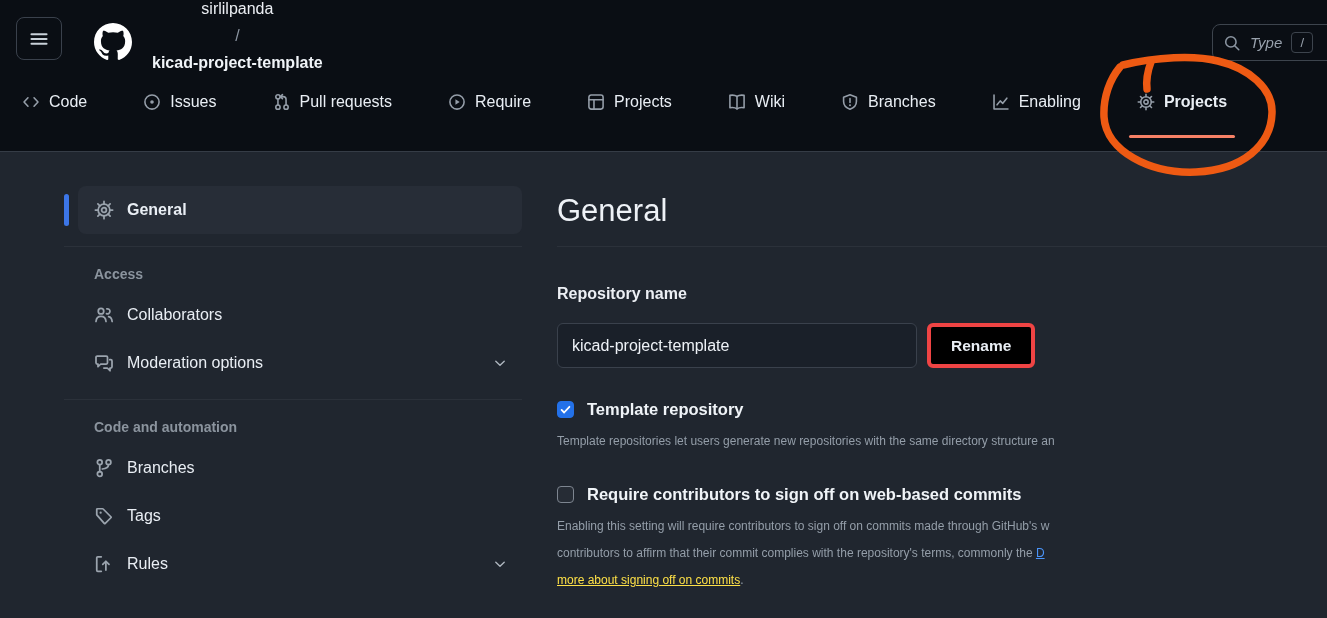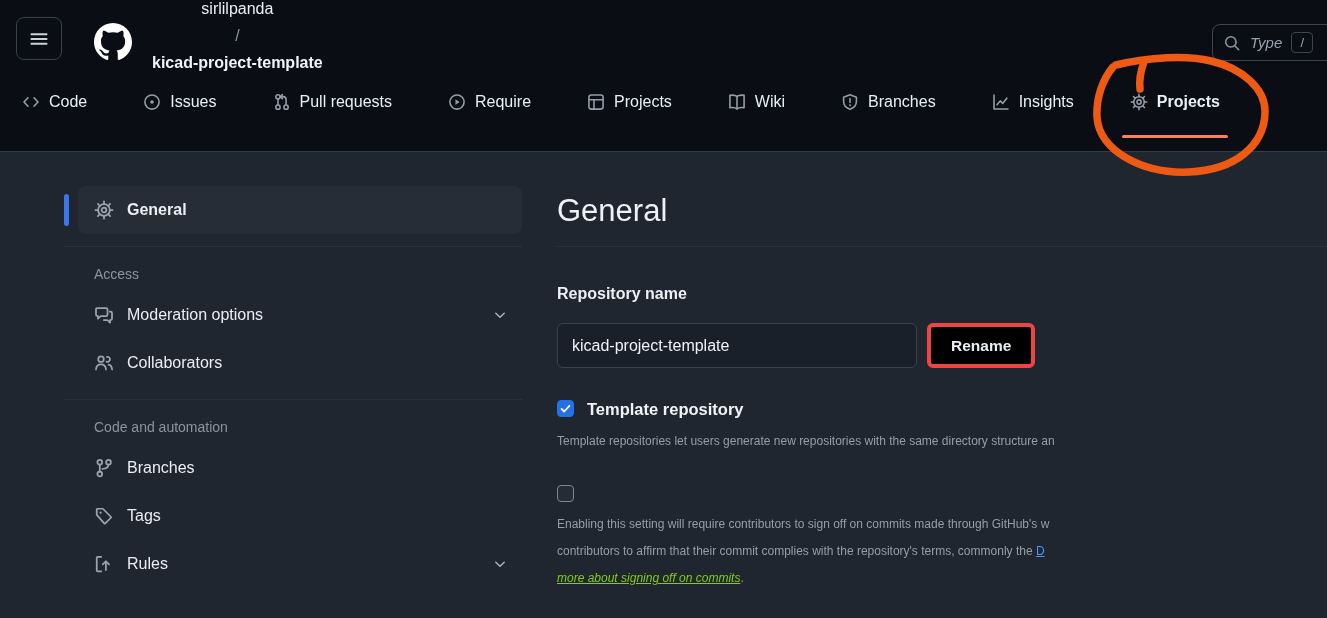--- a/index.html
+++ b/index.html
@@ -36,41 +36,41 @@
   
   .annotation-circle { position:absolute; left:50%; top:-11px; width:184px; height:130px; margin-left:-86px; pointer-events:none; z-index:30; }
 
   
   .sidebar { position:absolute; left:64px; top:186px; width:458px; }
   .side-item { position:relative; margin-left:14px; height:48px; display:flex; align-items:center; gap:13px; padding-left:16px; border-radius:8px; font-size:16px; cursor:pointer; color:#e9eef4; }
   .side-item .sicon { color:#9ba4ae; flex:0 0 auto; }
   .side-item.selected { background:#272d37; font-weight:700; }
   .side-item.selected::before { content:""; position:absolute; left:-14px; top:8px; bottom:8px; width:5px; border-radius:3px; background:#3c76e8; }
   .side-divider { border:none; border-top:1px solid #2b313a; margin:12px 0; }
-  .side-section-title { margin:16px 0 6px 0; padding-left:30px; font-size:14px; font-weight:400; color:#8b949e; height:22px; display:flex; align-items:center; }
+  .side-section-title { margin:16px 0 6px 0; padding-left:30px; font-size:14px; font-weight:700; color:#8b949e; height:22px; display:flex; align-items:center; }
   .side-item .chev { margin-left:auto; margin-right:14px; color:#aeb6bf; }
 
   
   .main { position:absolute; left:557px; top:190px; right:0; bottom:0; overflow:hidden; }
   .page-title { font-size:31px; font-weight:400; line-height:42px; color:#eef2f7; }
   .main-divider { border:none; border-top:1px solid #2b313a; margin-top:14px; }
   .field-label { margin-top:38px; font-size:16px; font-weight:700; height:22px; }
   .repo-row { margin-top:16px; display:flex; gap:10px; }
   .repo-input { width:360px; height:45px; background:#1a2029; border:1px solid #3a414c; border-radius:6px; color:#eef2f7; font-size:16px; padding:0 14px; font-family:"Liberation Sans", sans-serif; outline:none; }
   .rename-btn { height:45px; padding:0 20px; background:#000000; border:4px solid #ef4444; border-radius:6px; color:#e9eef4; font-size:15.5px; font-weight:600; cursor:pointer; font-family:"Liberation Sans", sans-serif; }
-  .check-row { display:flex; align-items:flex-start; gap:13px; }
+  .check-row { display:flex; align-items:center; gap:13px; }
   .check-row.first { margin-top:32px; }
   .check-row.second { margin-top:30px; }
   .checkbox { width:17px; height:17px; border-radius:4px; flex:0 0 auto; cursor:pointer; }
   .checkbox.checked { background:#2371e9; border:1px solid #2371e9; display:grid; place-items:center; }
   .checkbox.unchecked { background:#262c35; border:1.5px solid #7d8590; }
   .check-label { font-size:16.5px; font-weight:700; color:#f0f4f8; }
   .desc { margin-top:9px; font-size:12px; color:#949ea9; white-space:nowrap; line-height:27px; }
   .desc .link-frag { color:#4a94f8; text-decoration:underline; cursor:pointer; }
-  .desc-link { color:#84cc16; text-decoration:underline; cursor:pointer;font-style:italic; }
+  .desc-link { color:#fde047; text-decoration:underline; cursor:pointer; }
 </style>
 </head>
 <body>
 
 <div class="header">
   <div class="topbar">
     <button class="hamburger-btn">
       <span>
         <svg class="ic" width="20" height="20" viewBox="0 0 16 16" style="stroke-width:1.7">
             <path d="M2 4.2h12M2 8h12M2 11.8h12"></path>
@@ -166,21 +166,21 @@
         </span>
       <span class="tab-label">Branches</span>
     </a>
     <a class="tab">
       <span class="ticon">
           <svg class="ic" width="18" height="18" viewBox="0 0 16 16">
             <path d="M1.8 1.8v12.4h12.4"></path>
             <path d="M4.5 10.5 7.3 7l2.3 2.2 3.6-4.6"></path>
           </svg>
         </span>
-      <span class="tab-label">Insights</span>
+      <span class="tab-label">Enabling</span>
     </a>
     <a class="tab active">
       <span class="ticon">
           <svg class="ic" width="18" height="18" viewBox="0 0 16 16">
             <circle cx="8" cy="8" r="4.7"></circle>
             <circle cx="8" cy="8" r="1.9"></circle>
             <path d="M8 1.1v2.1M8 12.8v2.1M1.1 8h2.1M12.8 8h2.1M3.1 3.1l1.6 1.6M11.3 11.3l1.6 1.6M12.9 3.1l-1.6 1.6M4.7 11.3l-1.6 1.6"></path>
           </svg>
         </span>
       <span class="tab-label">Projects</span>
@@ -207,44 +207,44 @@
     <span>General</span>
   </div>
 
   <hr class="side-divider">
 
   <div class="side-section-title">Access</div>
 
   <div class="side-item">
     <span class="sicon">
         <svg class="ic" width="20" height="20" viewBox="0 0 16 16">
+          <circle cx="5.6" cy="4.9" r="2.2"></circle>
+          <path d="M1.6 13.2c.2-2.6 1.9-4.1 4-4.1s3.8 1.5 4 4.1"></path>
+          <path d="M10.3 3.1a2 2 0 1 1-.3 3.8"></path>
+          <path d="M11.7 9.3c1.6.3 2.6 1.7 2.8 3.9"></path>
+        </svg>
+      </span>
+    <span>Collaborators</span>
+  </div>
+
+  <div class="side-item">
+    <span class="sicon">
+        <svg class="ic" width="20" height="20" viewBox="0 0 16 16">
           <path d="M2.6 2.4h7.2c.6 0 1 .4 1 1v4.4c0 .6-.4 1-1 1H5.4L3.2 11V8.8h-.6c-.6 0-1-.4-1-1V3.4c0-.6.4-1 1-1Z"></path>
           <path d="M12.6 5.3h.8c.6 0 1 .4 1 1V11c0 .6-.4 1-1 1h-.6v2.2L10.6 12H7.9"></path>
         </svg>
       </span>
     <span>Moderation options</span>
     <span class="chev">
         <svg class="ic" width="16" height="16" viewBox="0 0 16 16">
           <path d="M3.8 6.3 8 10.3l4.2-4"></path>
         </svg>
       </span>
   </div>
 
-  <div class="side-item">
-    <span class="sicon">
-        <svg class="ic" width="20" height="20" viewBox="0 0 16 16">
-          <circle cx="5.6" cy="4.9" r="2.2"></circle>
-          <path d="M1.6 13.2c.2-2.6 1.9-4.1 4-4.1s3.8 1.5 4 4.1"></path>
-          <path d="M10.3 3.1a2 2 0 1 1-.3 3.8"></path>
-          <path d="M11.7 9.3c1.6.3 2.6 1.7 2.8 3.9"></path>
-        </svg>
-      </span>
-    <span>Collaborators</span>
-  </div>
-
   <hr class="side-divider">
 
   <div class="side-section-title">Code and automation</div>
 
   <div class="side-item">
     <span class="sicon">
         <svg class="ic" width="20" height="20" viewBox="0 0 16 16">
           <circle cx="4.6" cy="3.3" r="1.9"></circle>
           <circle cx="4.6" cy="12.7" r="1.9"></circle>
           <circle cx="11.6" cy="3.3" r="1.9"></circle>
@@ -296,19 +296,20 @@
       <svg width="13" height="13" viewBox="0 0 16 16">
           <path d="M3.2 8.6l3.1 3.1 6.5-7" fill="none" stroke="#ffffff" stroke-width="2.2" stroke-linecap="round" stroke-linejoin="round"></path>
         </svg>
     </span>
     <span class="check-label">Template repository</span>
   </div>
   <div class="desc">Template repositories let users generate new repositories with the same directory structure an</div>
 
   <div class="check-row second">
     <span class="checkbox unchecked"></span>
+    <span class="check-label">Require contributors to sign off on web-based commits</span>
   </div>
   <div class="desc">
     <span>Enabling this setting will require contributors to sign off on commits made through GitHub's w</span><br>
     <span>contributors to affirm that their commit complies with the repository's terms, commonly the </span><span class="link-frag">D</span><br>
     <span class="desc-link">more about signing off on commits</span><span>.</span>
   </div>
 </main>
 
 </body></html>

